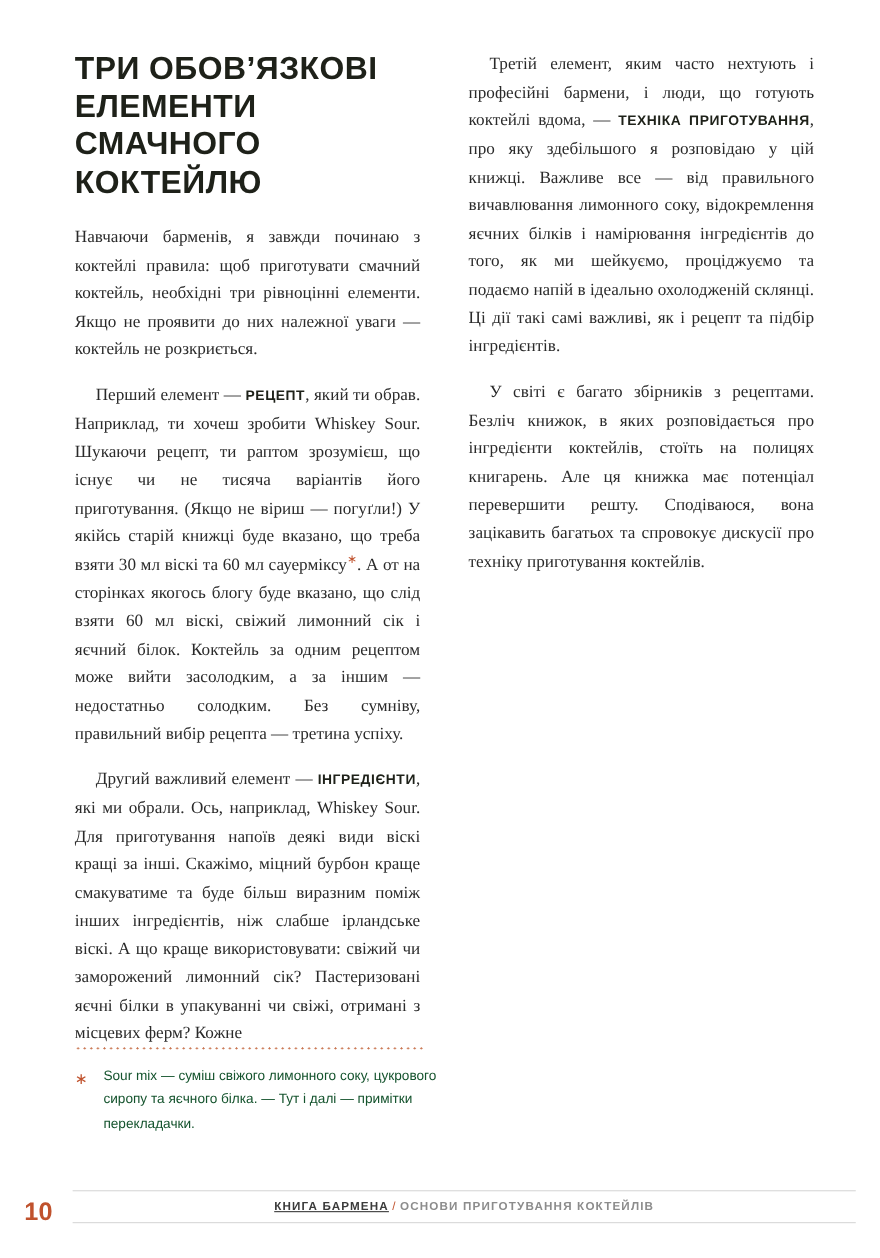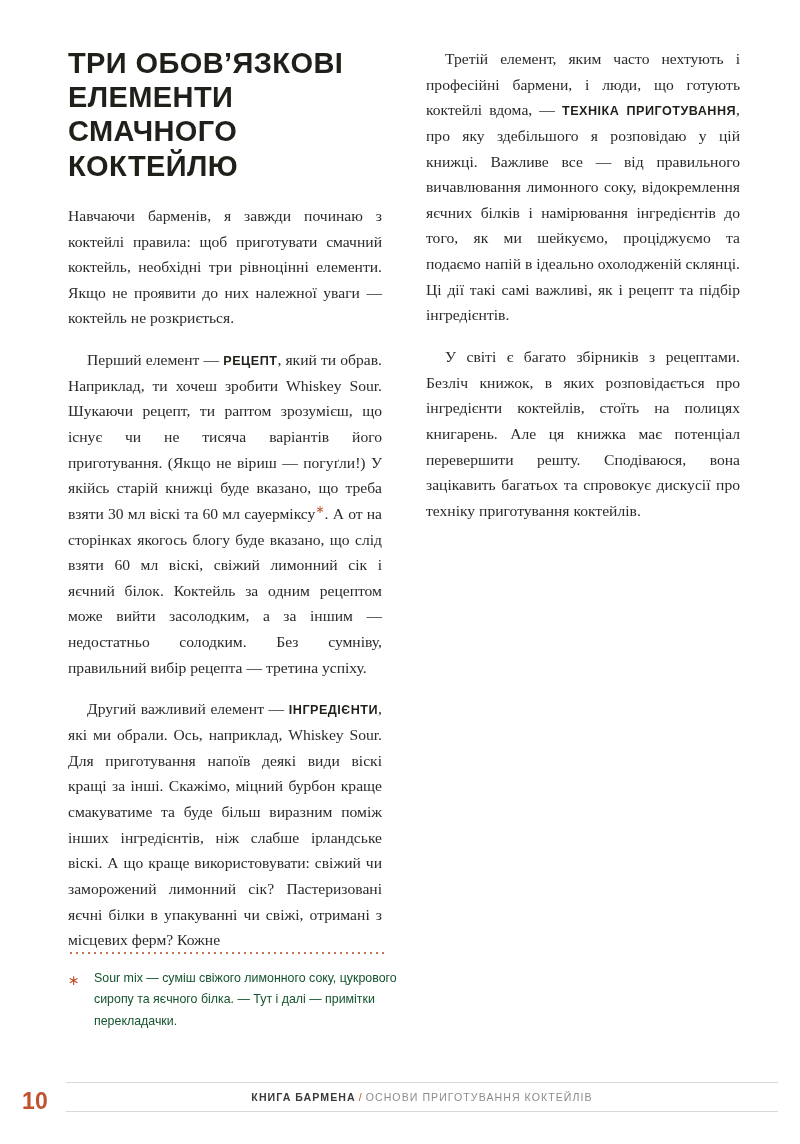--- a/index.html
+++ b/index.html
@@ -154,29 +154,30 @@
   .footer-text {
     font-family: "Liberation Sans", "DejaVu Sans", sans-serif;
     font-size: 10.6px;
     letter-spacing: 1.05px;
     text-transform: uppercase;
     white-space: nowrap;
   }
   .ft-strong {
     color: #3a3a3a;
     font-weight: 700;
+    text-decoration: underline;
   }
   .ft-slash {
     color: #c0522d;
     font-weight: 400;
     padding: 0 3px;
   }
   .ft-light {
     color: #8c8c8c;
-    font-weight: 400;
+    font-weight: 700;
   }
 </style>
 </head>
 <body>
 
 <div class="page">
 
   <div class="columns">
 
     <div class="col">

